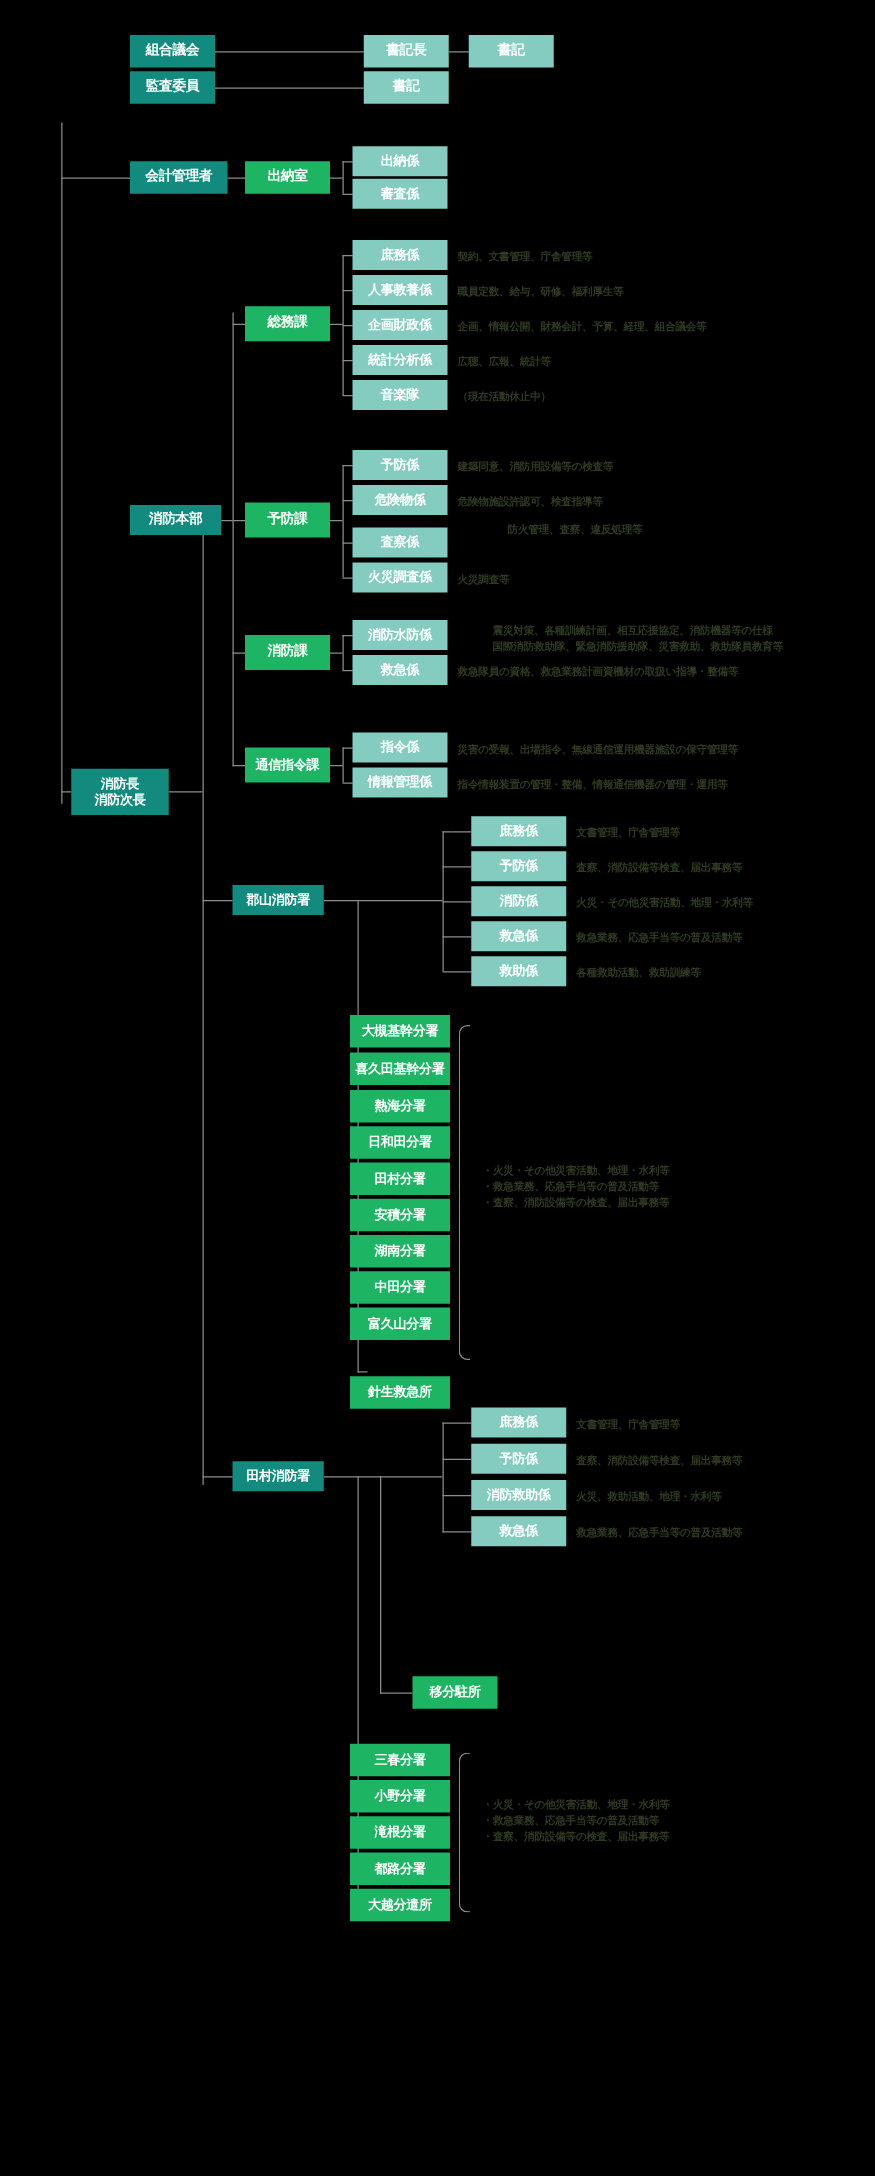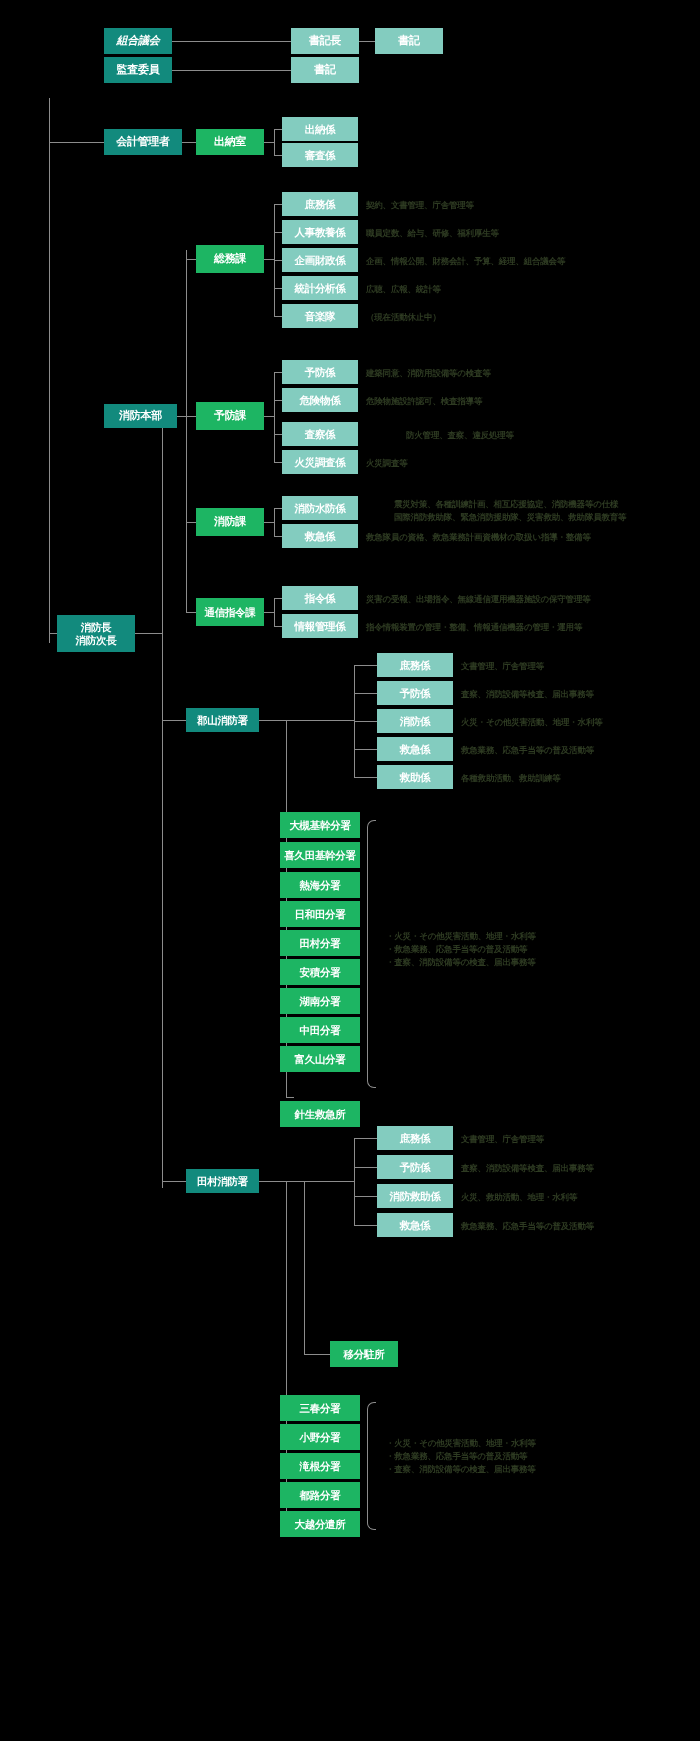--- a/index.html
+++ b/index.html
@@ -63,21 +63,21 @@
     width: 9px;
   }
 </style>
 </head>
 <body>
 
 <div id="chart">
 
 
   <div class="line hline" style="left:172px; top:41px; width:119px;"></div>
-  <div class="node n-teal" style="left:104px; top:28px; width:68px; height:26px; font-size:11px;font-style:italic;">組合議会</div>
+  <div class="node n-teal" style="left:104px; top:28px; width:68px; height:26px; font-size:11px;">組合議会</div>
   <div class="node n-mint" style="left:291px; top:28px; width:68px; height:26px; font-size:11px;">書記長</div>
   <div class="line hline" style="left:359px; top:41px; width:16px;"></div>
   <div class="node n-mint" style="left:375px; top:28px; width:68px; height:26px; font-size:11px;">書記</div>
 
   <div class="line hline" style="left:172px; top:70px; width:119px;"></div>
   <div class="node n-teal" style="left:104px; top:57px; width:68px; height:26px; font-size:11px;">監査委員</div>
   <div class="node n-mint" style="left:291px; top:57px; width:68px; height:26px; font-size:11px;">書記</div>
 
   <div class="line vline" style="left:49px; top:98px; height:545px;"></div>
 
@@ -140,21 +140,21 @@
   <div class="line hline" style="left:274px; top:372px; width:8px;"></div>
   <div class="node n-mint" style="left:282px; top:360px; width:76px; height:24px; font-size:10.5px;">予防係</div>
   <div class="desc" style="left:366px; top:367px;">建築同意、消防用設備等の検査等</div>
 
   <div class="line hline" style="left:274px; top:400px; width:8px;"></div>
   <div class="node n-mint" style="left:282px; top:388px; width:76px; height:24px; font-size:10.5px;">危険物係</div>
   <div class="desc" style="left:366px; top:395px;">危険物施設許認可、検査指導等</div>
 
   <div class="line hline" style="left:274px; top:434px; width:8px;"></div>
   <div class="node n-mint" style="left:282px; top:422px; width:76px; height:24px; font-size:10.5px;">査察係</div>
-  <div class="desc" style="left:366px; top:429px;padding-left:40px;">防火管理、査察、違反処理等</div>
+  <div class="desc" style="left:366px; top:417px;padding-left:40px;">防火管理、査察、違反処理等</div>
 
   <div class="line hline" style="left:274px; top:462px; width:8px;"></div>
   <div class="node n-mint" style="left:282px; top:450px; width:76px; height:24px; font-size:10.5px;">火災調査係</div>
   <div class="desc" style="left:366px; top:457px;">火災調査等</div>
 
   <div class="line hline" style="left:186px; top:522px; width:10px;"></div>
   <div class="node n-green" style="left:196px; top:508px; width:68px; height:28px; font-size:11px;">消防課</div>
   <div class="line hline" style="left:264px; top:522px; width:10px;"></div>
   <div class="line vline" style="left:274px; top:508px; height:28px;"></div>
 

